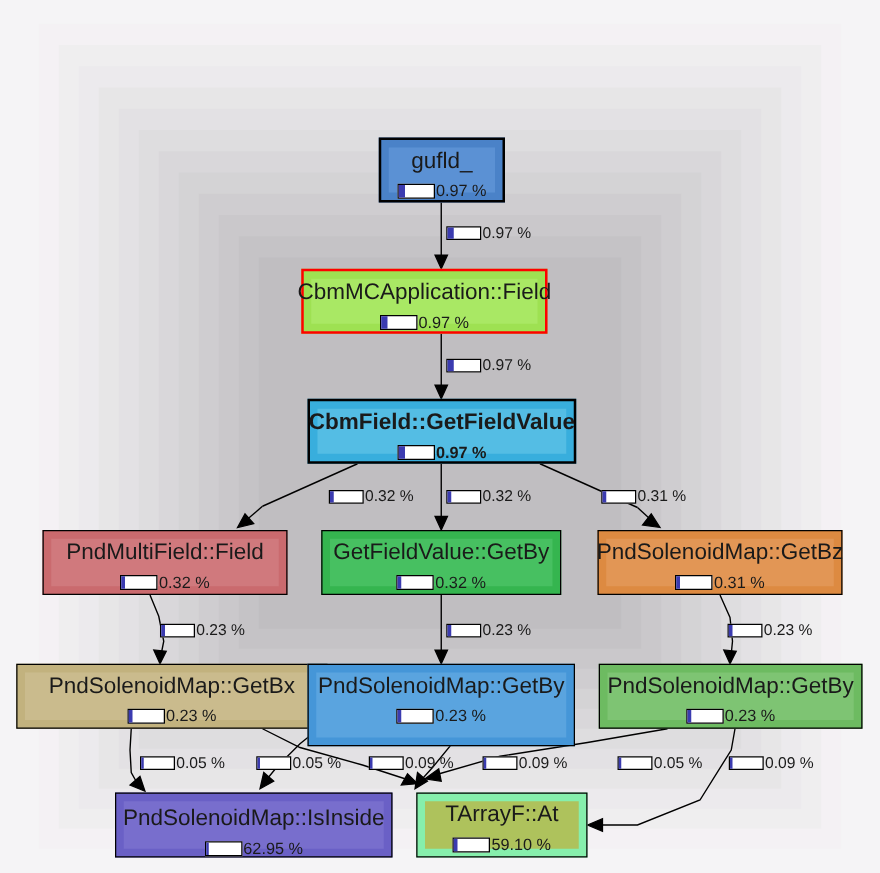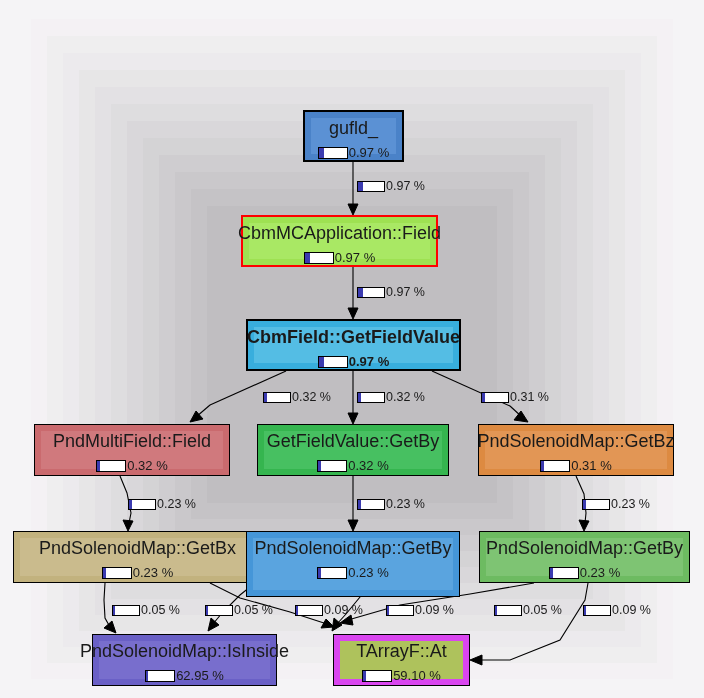--- a/index.html
+++ b/index.html
@@ -221,31 +221,31 @@
       <div class="node" style="left: 479px; top: 531px; width: 211px; height: 52px; background: rgb(109, 187, 97); border-color: rgb(0, 0, 0); border-width: 1px; z-index: 4;">
         <div class="inner-glow" style="background: rgb(126, 196, 115);"></div>
         <div class="node-label">PndSolenoidMap::GetBy</div>
         <div class="node-cost">
           <span class="costbar">
             <i style="width: 3px;"></i>
           </span>
           <span>0.23 %</span>
         </div>
       </div>
-      <div class="node" style="left: 92px; top: 634px; width: 185px; height: 52px; background: rgb(106, 96, 198); border-color: rgb(0, 0, 0); border-width: 1px; z-index: 4;">
+      <div class="node" style="left: 92px; top: 634px; width: 222px; height: 52px; background: rgb(106, 96, 198); border-color: rgb(0, 0, 0); border-width: 1px; z-index: 4; justify-content: flex-end;">
         <div class="inner-glow" style="background: rgb(120, 110, 205);"></div>
         <div class="node-label">PndSolenoidMap::IsInside</div>
         <div class="node-cost">
           <span class="costbar">
             <i style="width: 2px;"></i>
           </span>
           <span>62.95 %</span>
         </div>
       </div>
-      <div class="node" style="left: 333px; top: 634px; width: 137px; height: 52px; background: #d946ef; border-color: rgb(0, 0, 0); border-width: 1px; z-index: 4; text-align: right;">
+      <div class="node" style="left: 333px; top: 634px; width: 137px; height: 52px; background: #86efac; border-color: rgb(0, 0, 0); border-width: 1px; z-index: 4; text-align: right;">
         <div class="inner-glow" style="background: rgb(174, 194, 92);"></div>
         <div class="node-label">TArrayF::At</div>
         <div class="node-cost">
           <span class="costbar">
             <i style="width: 3px;"></i>
           </span>
           <span>59.10 %</span>
         </div>
       </div>
     </div>

